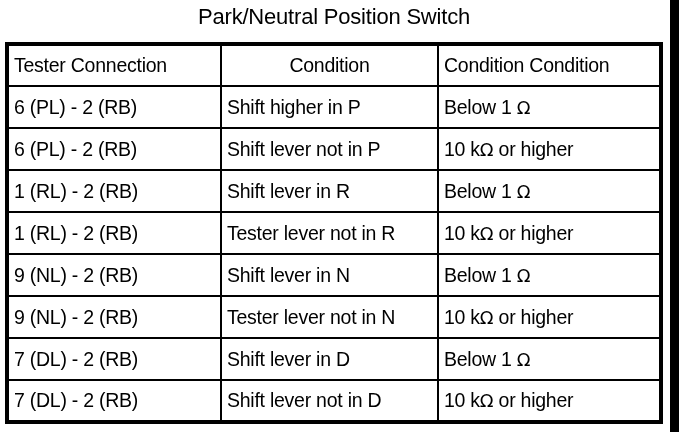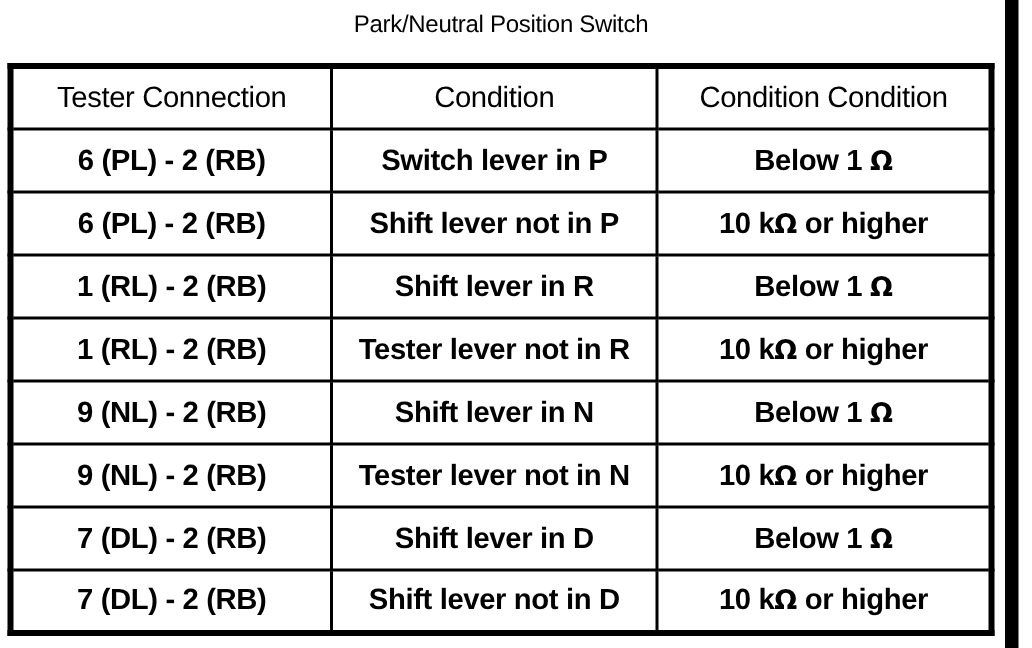--- a/index.html
+++ b/index.html
@@ -27,21 +27,21 @@
 
   
   #table-title {
     position: absolute;
     left: 5px;
     top: 2px;
     width: 658px;
     height: 32px;
     line-height: 30px;
     text-align: center;
-    font-size: 16px;
+    font-size: 22px;
     font-weight: 400;
     letter-spacing: -0.2px;
     white-space: nowrap;
   }
 
   
   #spec-table {
     position: absolute;
     left: 5px;
     top: 42px;
@@ -58,34 +58,34 @@
   #spec-table col.c3 { width: 223px; }
 
   #spec-table tr { height: 42px; }
 
   #spec-table th,
   #spec-table td {
     border: 2px solid #000000;
     padding: 0 5px;
     margin: 0;
     font-size: 19.5px;
-    font-weight: 700;
+    font-weight: 400;
     letter-spacing: -0.25px;
     white-space: nowrap;
     overflow: hidden;
     vertical-align: middle;
     height: 42px;
     box-sizing: border-box;
   }
 
   #spec-table th {
     font-weight: 400;
   }
 
-  .align-left   { text-align: center; }
+  .align-left   { text-align: left; }
   .align-center { text-align: center; }
 
   .ohm {
     font-family: "DejaVu Sans", sans-serif;
     font-size: 18px;
   }
 
   
   #page-edge-bar {
     position: absolute;
@@ -112,21 +112,21 @@
     <thead>
       <tr>
         <th class="align-left">Tester Connection</th>
         <th class="align-center">Condition</th>
         <th class="align-left">Condition Condition</th>
       </tr>
     </thead>
     <tbody id="spec-table-body">
         <tr>
           <td class="align-left">6 (PL) - 2 (RB)</td>
-          <td class="align-left">Switch lever in P</td>
+          <td class="align-left">Shift higher in P</td>
           <td class="align-left">Below 1 <span class="ohm">Ω</span></td>
         </tr>
         <tr>
           <td class="align-left">6 (PL) - 2 (RB)</td>
           <td class="align-left">Shift lever not in P</td>
           <td class="align-left">10 k<span class="ohm">Ω</span> or higher</td>
         </tr>
         <tr>
           <td class="align-left">1 (RL) - 2 (RB)</td>
           <td class="align-left">Shift lever in R</td>

